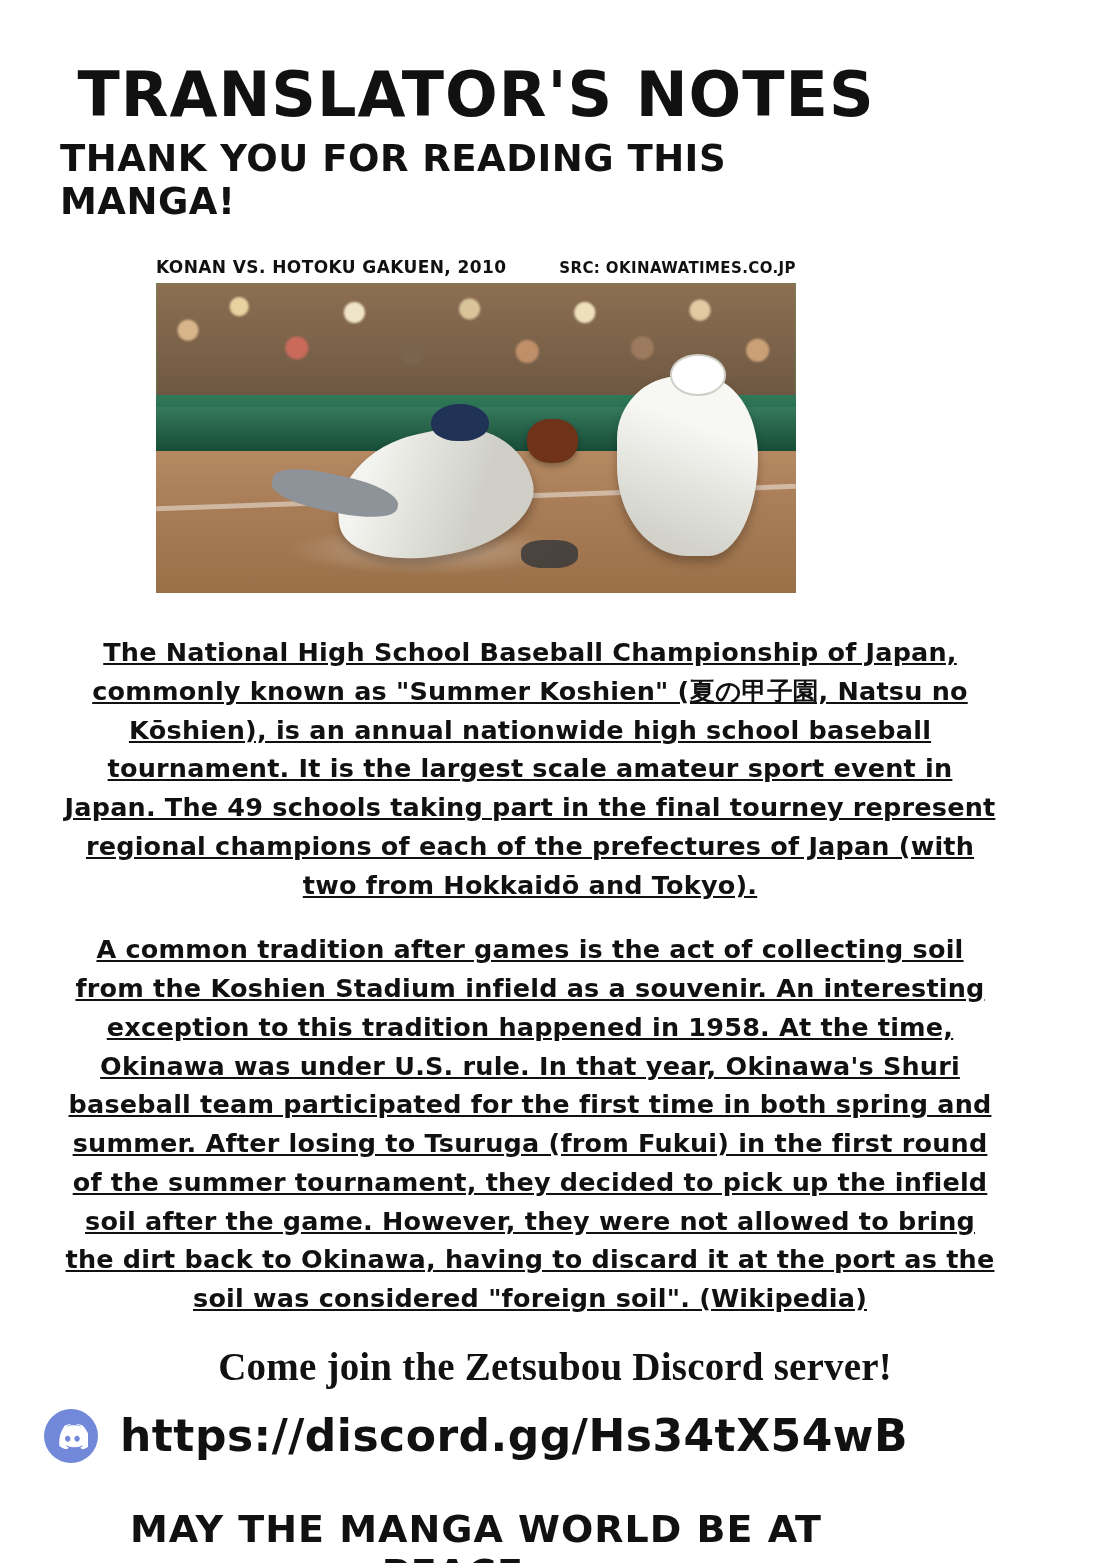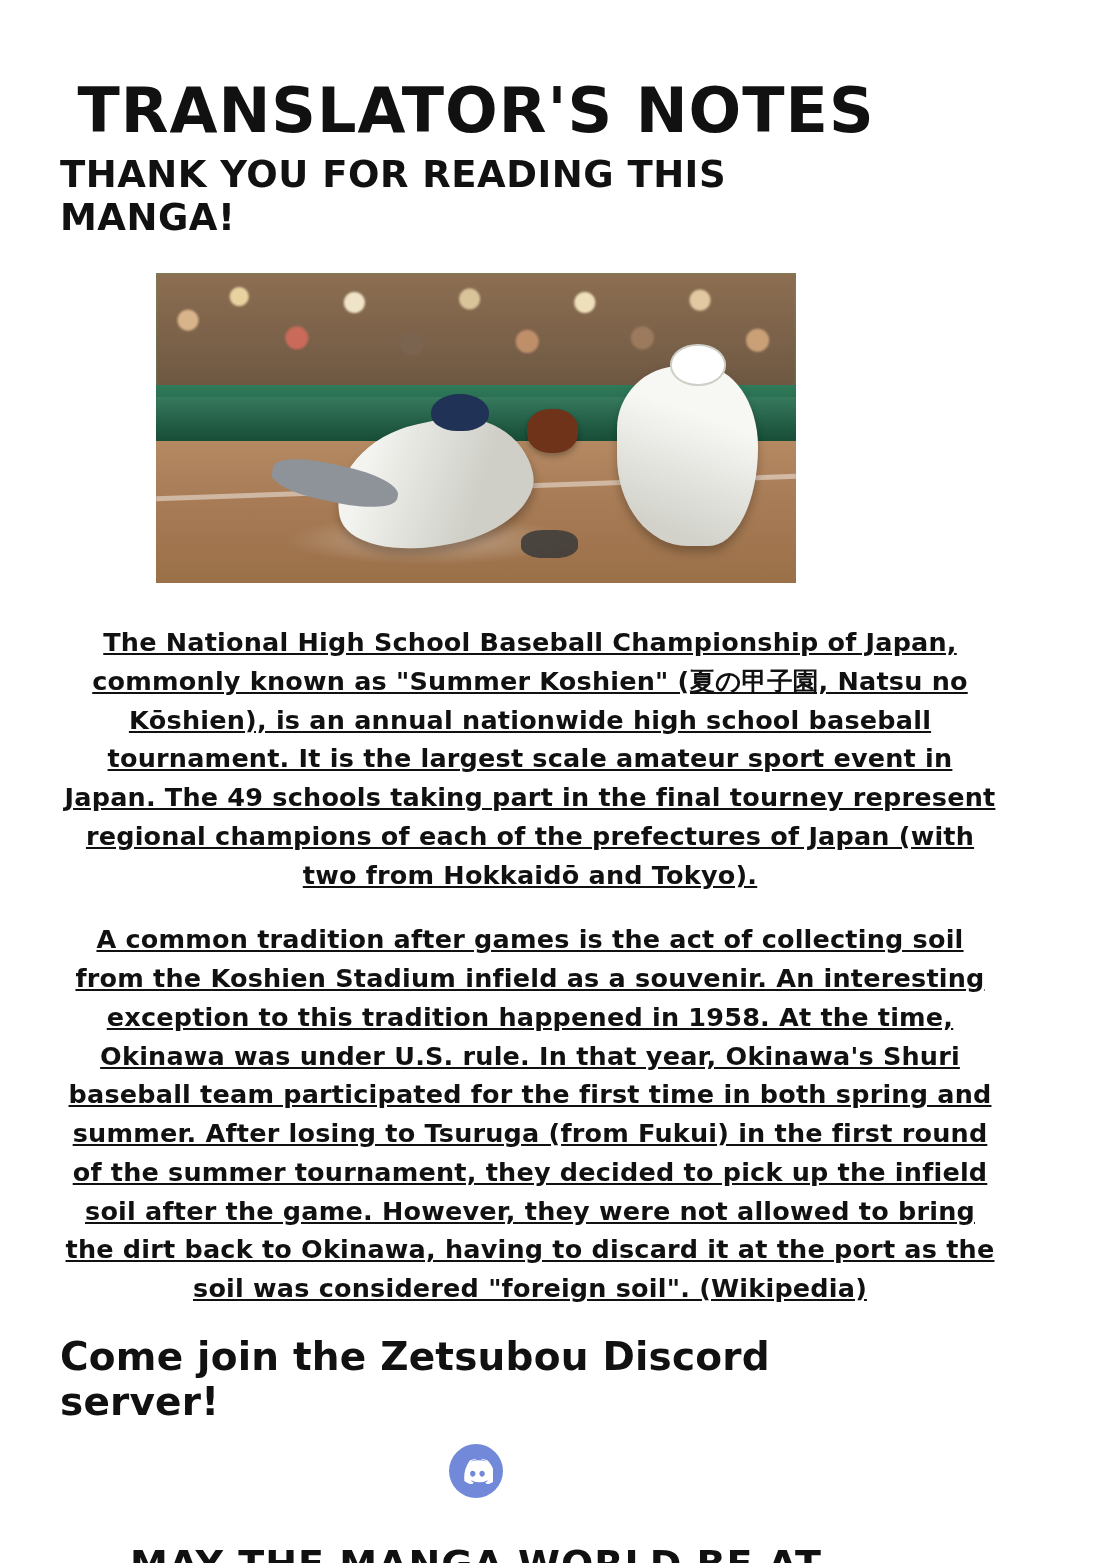--- a/index.html
+++ b/index.html
@@ -12,21 +12,21 @@
     height: 1563px;
     font-family: "DejaVu Sans", sans-serif;
     color: #111111;
     overflow: hidden;
     position: relative;
   }
   .page {
     width: 952px;
     height: 1563px;
     box-sizing: border-box;
-    padding: 60px 60px 20px 60px;
+    padding: 44px 60px 20px 60px;
     position: relative;
   }
   .title {
     text-align: center;
     font-family: "DejaVu Sans", sans-serif;
     font-weight: bold;
     font-size: 62px;
     letter-spacing: 1px;
     line-height: 1.05;
     margin: 18px 0 6px 0;
@@ -174,25 +174,26 @@
     width: 940px;
     text-align: center;
     font-weight: bold;
     font-size: 25.5px;
     line-height: 1.52;
     letter-spacing: 0.2px;
     text-decoration: underline;
   }
   .body-text p { margin: 0 0 26px 0; }
   .discord-line {
-    text-align: left;
+    text-align: right;
     font-size: 39px;
     font-weight: bold;
     margin: 10px 0 0 0;
     letter-spacing: 0.2px;
+    font-family: Liberation Serif, serif;
   }
   .discord-row {
     display: flex;
     align-items: center;
     justify-content: center;
     gap: 22px;
     margin-top: 20px;
   }
   .discord-icon {
     width: 54px; height: 54px;
@@ -219,20 +220,24 @@
 </style>
 </head>
 <body>
 
 <div class="page">
 
   <div class="title">Translator's Notes</div>
   <div class="subtitle">Thank you for reading this manga!</div>
 
   <div class="figure">
+    <div class="figure-captions">
+      <span>Konan vs. Hotoku Gakuen, 2010</span>
+      <span class="src">SRC: okinawatimes.co.jp</span>
+    </div>
     <div class="photo">
       <div class="crowd"></div>
       <div class="wall"></div>
       <div class="dugout"></div>
       <div class="infield"></div>
       <div class="chalk"></div>
       <div class="dust"></div>
       <div class="runner"></div>
       <div class="runner-helmet"></div>
       <div class="runner-leg"></div>
@@ -249,17 +254,18 @@
   </div>
 
   <div class="discord-line">Come join the Zetsubou Discord server!</div>
 
   <div class="discord-row">
     <span class="discord-icon">
       <svg viewBox="0 0 24 18" xmlns="http://www.w3.org/2000/svg" aria-hidden="true">
         <path fill="#ffffff" d="M20.3 1.6A18 18 0 0 0 15.9.3l-.2.4c1.5.4 2.8 1 4 1.7a16.7 16.7 0 0 0-11.5 0c1.2-.7 2.5-1.3 4-1.7L12 .3A18 18 0 0 0 7.6 1.6C4.2 6.5 3.3 11.3 3.8 16a18 18 0 0 0 5.4 2.7l1.1-1.8c-.6-.2-1.2-.5-1.8-.9l.4-.3a12.9 12.9 0 0 0 11.1 0l.4.3c-.5.4-1.1.7-1.8.9l1.1 1.8a18 18 0 0 0 5.4-2.7c.6-5.5-.9-10.2-4.8-14.4zM9.7 13c-1 0-1.9-1-1.9-2.1 0-1.2.8-2.1 1.9-2.1s1.9 1 1.9 2.1c0 1.2-.9 2.1-1.9 2.1zm6.6 0c-1 0-1.9-1-1.9-2.1 0-1.2.8-2.1 1.9-2.1s1.9 1 1.9 2.1c0 1.2-.9 2.1-1.9 2.1z"></path>
       </svg>
     </span>
+    <span class="discord-url">https://discord.gg/Hs34tX54wB</span>
   </div>
 
   <div class="closing">MAY THE MANGA WORLD BE AT PEACE...</div>
 
 </div>
 
 </body></html>

